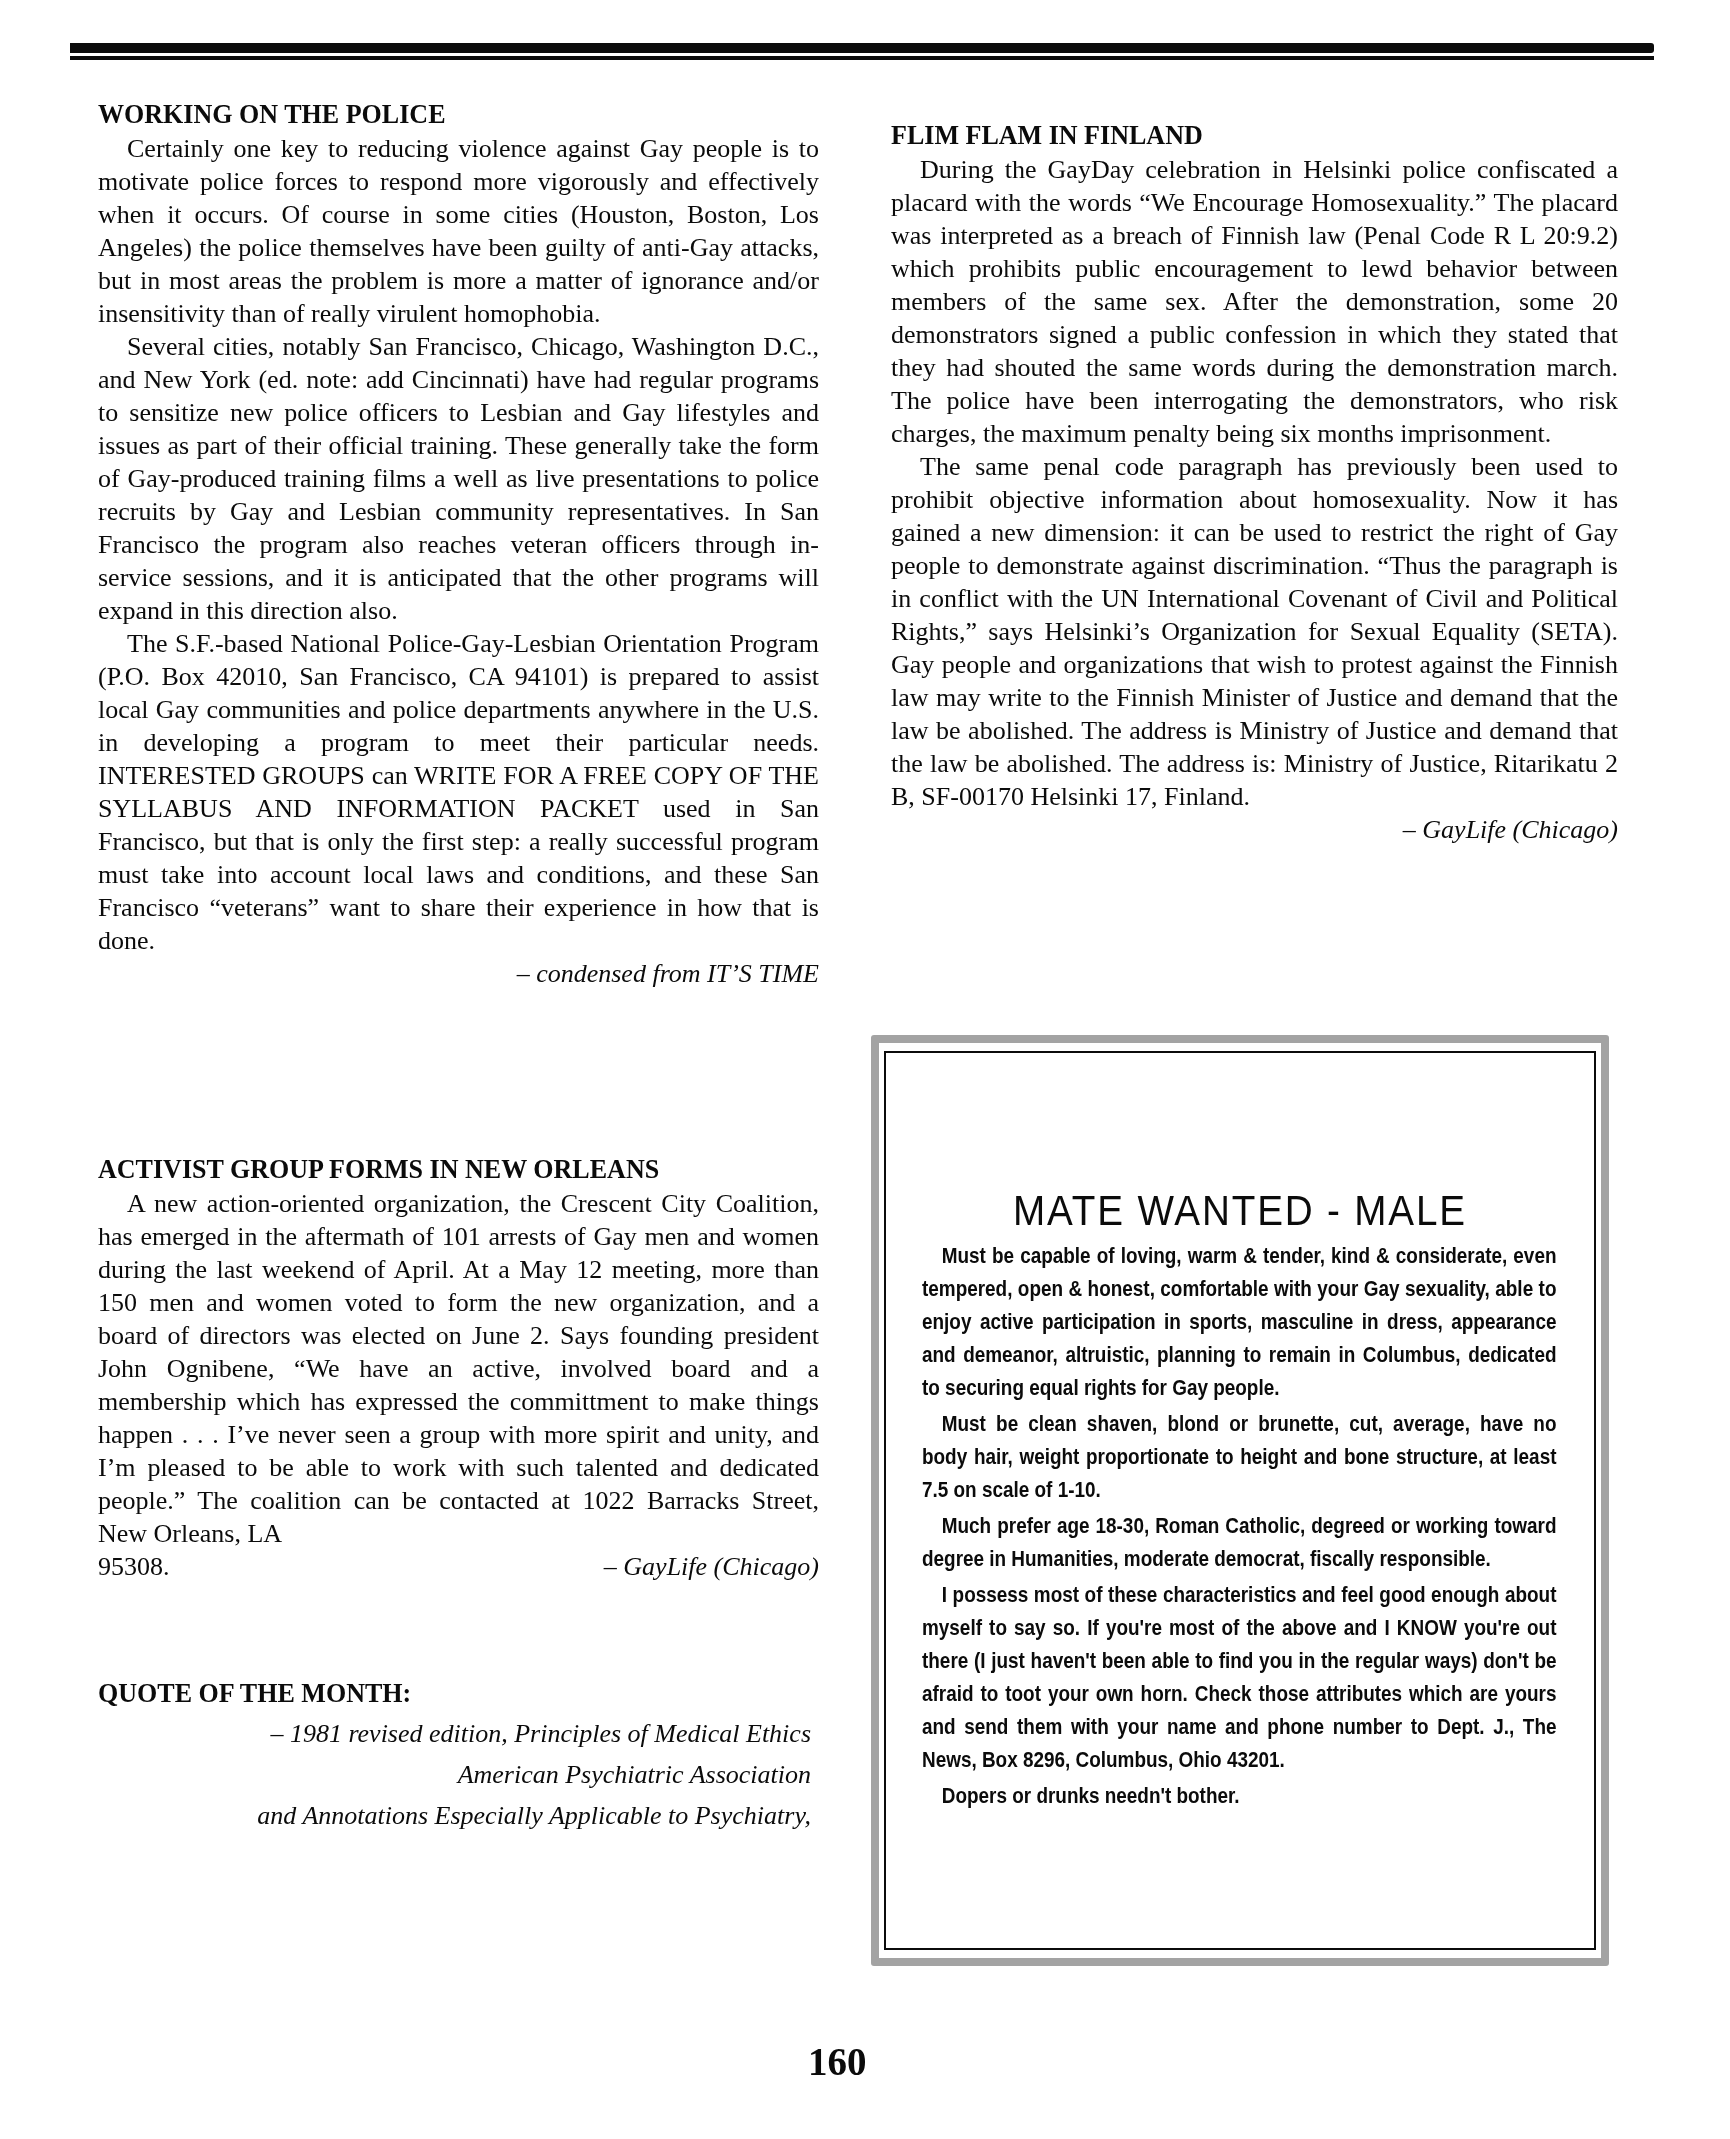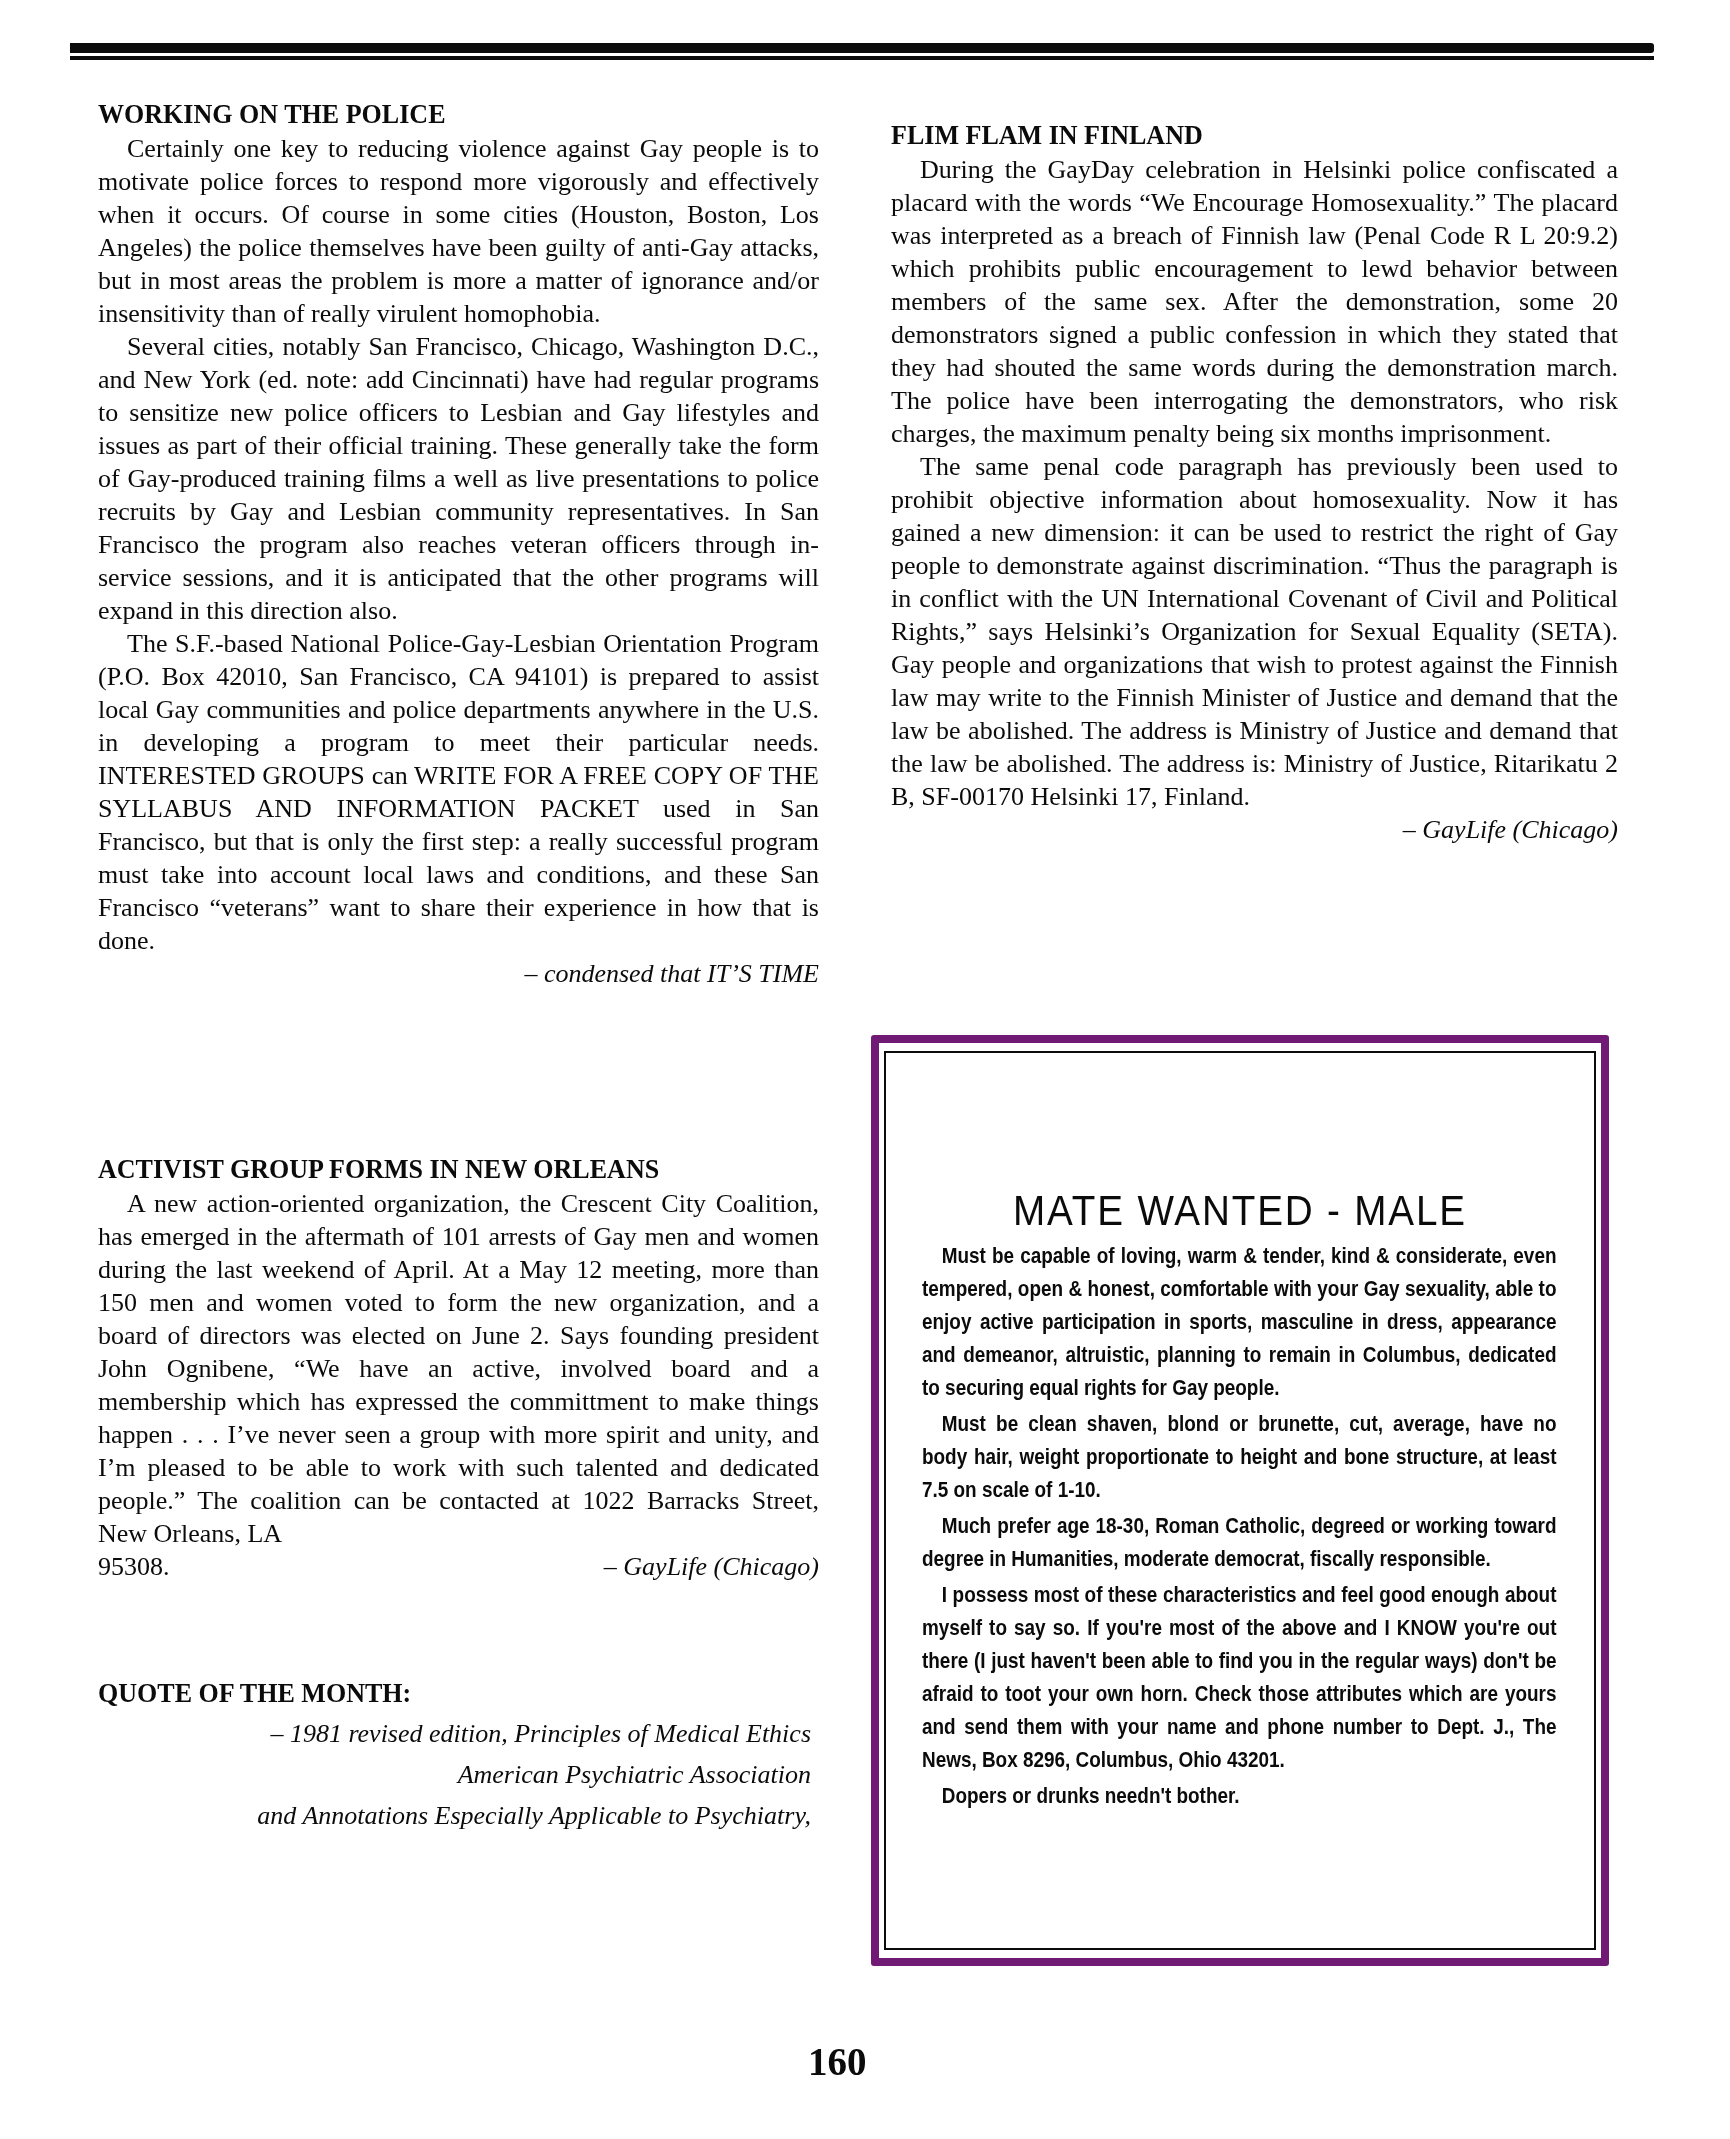--- a/index.html
+++ b/index.html
@@ -31,21 +31,21 @@
     .credit {
       font-style: italic; font-size: 26px; line-height: 33px; text-align: right; margin: 0;
     }
     .credit-inline { display: flex; justify-content: space-between; font-size: 26px; line-height: 33px; }
     .credit-inline .ci { font-style: italic; }
     .quote-credit { font-style: italic; font-size: 26px; line-height: 33px; text-align: right; margin: 8px; }
 
     
     .ad-box {
       position: absolute; left: 871px; top: 1035px; width: 738px; height: 931px;
-      border: 8px solid #701a75; border-radius: 3px; box-sizing: border-box;
+      border: 8px solid #a3a3a3; border-radius: 3px; box-sizing: border-box;
     }
     .ad-inner {
       position: absolute; left: 5px; top: 8px; right: 5px; bottom: 8px;
       border: 2.5px solid #0b0b0b;
     }
     .ad-content {
       position: absolute; left: 43px; right: 43px; top: 144px;
       font-family: "DejaVu Sans", "Liberation Sans", sans-serif;
     }
     .ad-title {
@@ -72,21 +72,21 @@
 <div class="rule-top">
   <div class="thick"></div>
   <div class="thin"></div>
 </div>
 
 <div class="article col col-left" style="top:97px;">
   <h2 class="headline">WORKING ON THE POLICE</h2>
   <p class="para">Certainly one key to reducing violence against Gay people is to motivate police forces to respond more vigorously and effectively when it occurs. Of course in some cities (Houston, Boston, Los Angeles) the police themselves have been guilty of anti-Gay attacks, but in most areas the problem is more a matter of ignorance and/or insensitivity than of really virulent homophobia.</p>
   <p class="para">Several cities, notably San Francisco, Chicago, Washington D.C., and New York (ed. note: add Cincinnati) have had regular programs to sensitize new police officers to Lesbian and Gay lifestyles and issues as part of their official training. These generally take the form of Gay-produced training films a well as live presentations to police recruits by Gay and Lesbian community representatives. In San Francisco the program also reaches veteran officers through in-service sessions, and it is anticipated that the other programs will expand in this direction also.</p>
   <p class="para">The S.F.-based National Police-Gay-Lesbian Orientation Program (P.O. Box 42010, San Francisco, CA 94101) is prepared to assist local Gay communities and police departments anywhere in the U.S. in developing a program to meet their particular needs. INTERESTED GROUPS can WRITE FOR A FREE COPY OF THE SYLLABUS AND INFORMATION PACKET used in San Francisco, but that is only the first step: a really successful program must take into account local laws and conditions, and these San Francisco “veterans” want to share their experience in how that is done.</p>
-  <p class="credit">– condensed that IT’S TIME</p>
+  <p class="credit">– condensed from IT’S TIME</p>
 </div>
 
 <div class="article col col-left" style="top:1152px;">
   <h2 class="headline">ACTIVIST GROUP FORMS IN NEW ORLEANS</h2>
   <p class="para">A new action-oriented organization, the Crescent City Coalition, has emerged in the aftermath of 101 arrests of Gay men and women during the last weekend of April. At a May 12 meeting, more than 150 men and women voted to form the new organization, and a board of directors was elected on June 2. Says founding president John Ognibene, “We have an active, involved board and a membership which has expressed the committment to make things happen . . . I’ve never seen a group with more spirit and unity, and I’m pleased to be able to work with such talented and dedicated people.” The coalition can be contacted at 1022 Barracks Street, New Orleans, LA</p>
   <div class="credit-inline">
     <span>95308.</span>
     <span class="ci">– GayLife (Chicago)</span>
   </div>
 </div>

